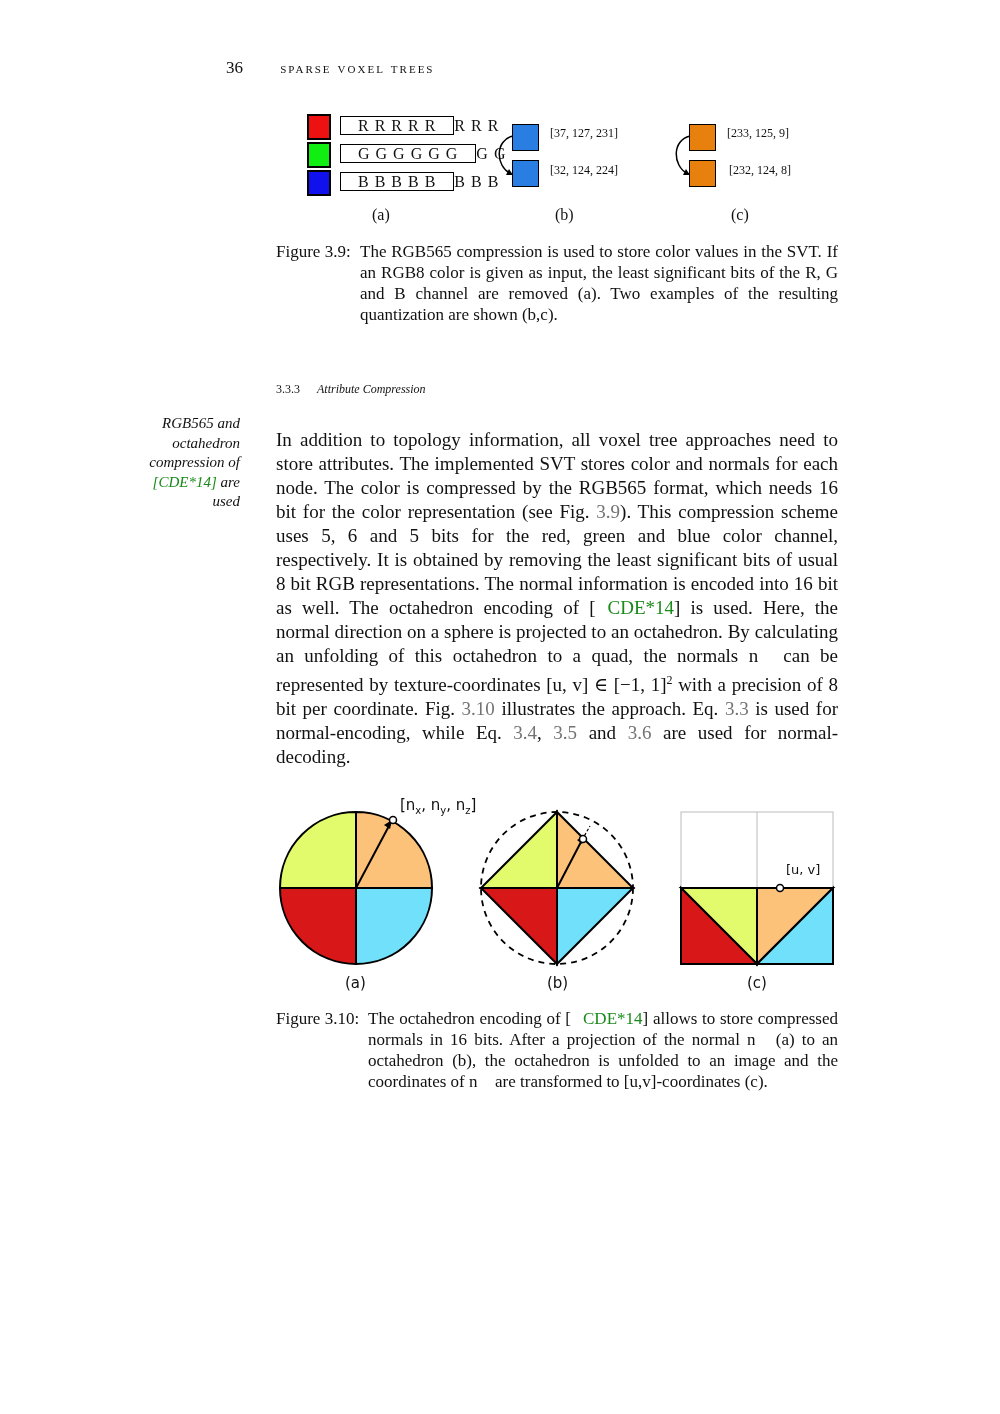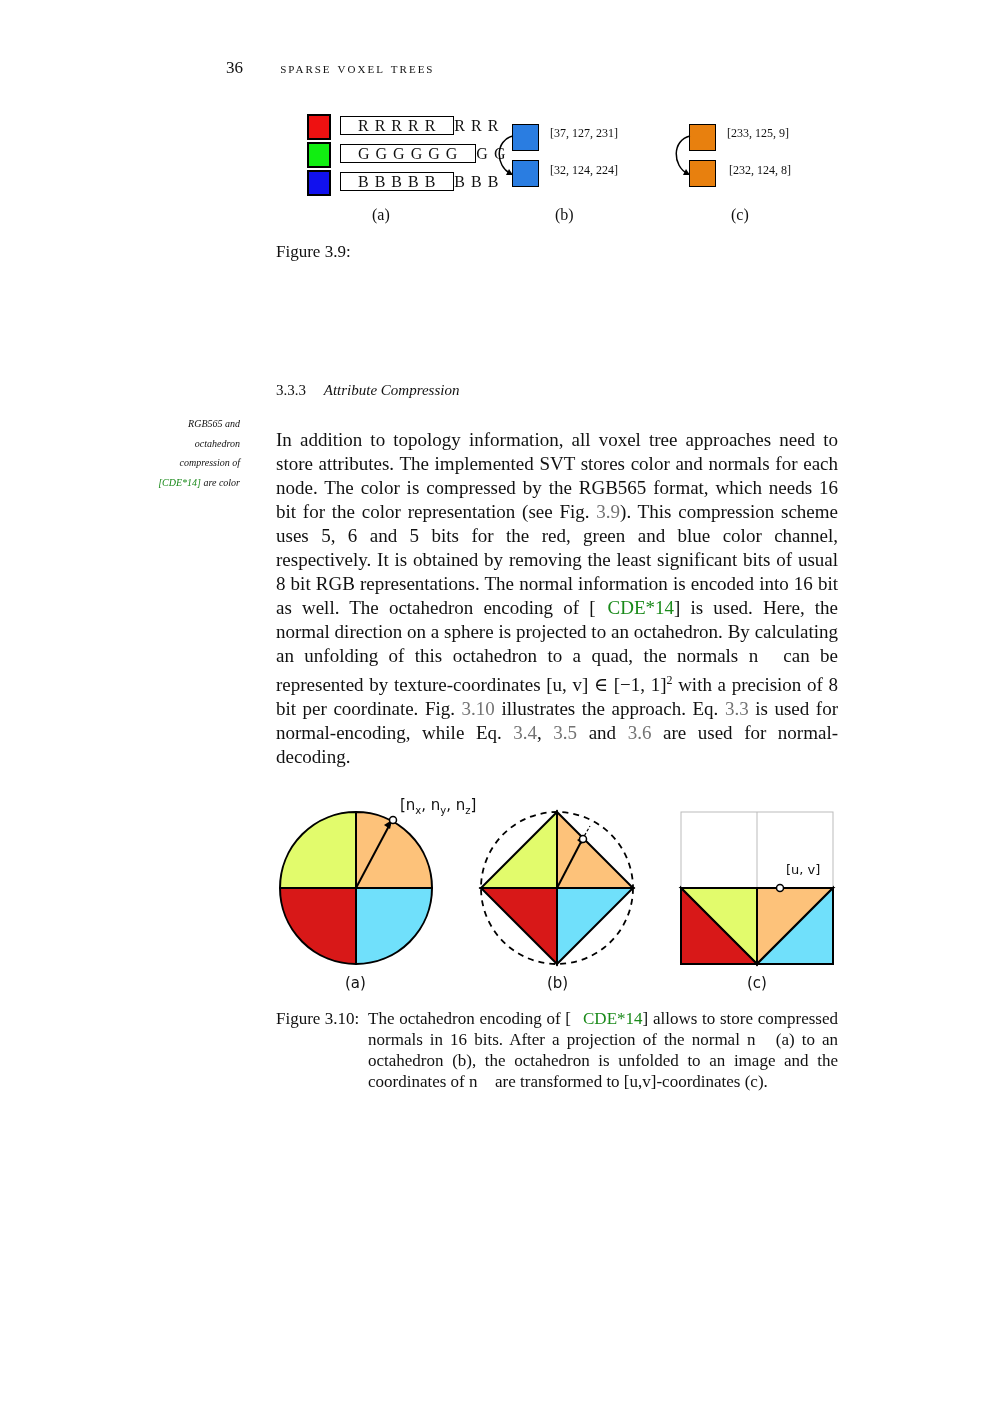--- a/index.html
+++ b/index.html
@@ -14,24 +14,24 @@
   .bits { position:absolute; font-size:16px; white-space:nowrap; letter-spacing:1px; }
   .bitbox { border:1.5px solid #000; padding:0 17px; }
   .sublabel { position:absolute; font-size:16px; }
   .vals { position:absolute; font-size:12px; white-space:nowrap; }
   .caption { font-size:17px; line-height:21px; text-align:justify; }
   .caption .lbl { position:absolute; left:0; top:0; white-space:nowrap; }
   .caption .txt { margin-left:84px; }
   .cap39 { left:276px; top:241px; width:562px; }
   .cap310 { left:276px; top:1008px; width:562px; }
   .cap310 .txt { margin-left:92px; }
-  .section { left:276px; top:382px; font-size:15px;text-align:center; }
+  .section { left:276px; top:382px; font-size:12px;text-align:center; }
   .section .num { margin-right:14px; }
   .section .title { font-style:italic; }
-  .margin-note { left:110px; top:414px; width:130px; text-align:right; font-style:italic; font-size:10px; line-height:19.5px; }
+  .margin-note { left:110px; top:414px; width:130px; text-align:right; font-style:italic; font-size:15px; line-height:19.5px; }
   .body { left:276px; top:428px; width:562px; font-size:19px; line-height:24px; text-align:justify; }
   .body p { margin:0; }
   .cite { color:#1a8a1a;margin-left:12px; }
   .ref { color:#737373; }
   .fig310 { left:270px; top:790px; width:580px; height:210px; }
 </style>
 </head>
 <body>
 
 <div class="abs header">
@@ -77,32 +77,33 @@
       <polygon points="20,43 13,43 16,37" fill="#000"></polygon>
     </svg>
     <div class="vals" style="left:427px;top:16px;">[233, 125, 9]</div>
     <div class="vals" style="left:429px;top:53px;">[232, 124, 8]</div>
     <div class="sublabel" style="left:431px;top:96px;">(c)</div>
   </div>
 </div>
 
 <div class="abs caption cap39">
   <span class="lbl">Figure 3.9:</span>
+  <div class="txt">The RGB565 compression is used to store color values in the SVT. If an RGB8 color is given as input, the least significant bits of the R, G and B channel are removed (a). Two examples of the resulting quantization are shown (b,c).</div>
 </div>
 
 <div class="abs section">
   <span class="num">3.3.3</span>
   <span class="title">Attribute Compression</span>
 </div>
 
 <div class="abs margin-note">
   <div>RGB565 and</div>
   <div>octahedron</div>
   <div>compression of</div>
-  <div><span class="cite">[CDE*14]</span><span> are color</span></div>
+  <div><span class="cite">[CDE*14]</span><span> are used</span></div>
 </div>
 
 <div class="abs body">
   <p><span>In addition to topology information, all voxel tree approaches need to store attributes. The implemented SVT stores color and normals for each node. The color is compressed by the RGB565 format, which needs 16 bit for the color representation (see Fig. </span><a class="ref">3.9</a><span>). This compression scheme uses 5, 6 and 5 bits for the red, green and blue color channel, respectively. It is obtained by removing the least significant bits of usual 8 bit RGB representations. The normal information is encoded into 16 bit as well. The octahedron encoding of [</span><a class="cite">CDE*14</a><span>] is used. Here, the normal direction on a sphere is projected to an octahedron. By calculating an unfolding of this octahedron to a quad, the normals n⃗ can be represented by texture-coordinates [u, v] ∈ [−1, 1]</span><sup style="font-size:12px;">2</sup><span> with a precision of 8 bit per coordinate. Fig. </span><a class="ref">3.10</a><span> illustrates the approach. Eq. </span><a class="ref">3.3</a><span> is used for normal-encoding, while Eq. </span><a class="ref">3.4</a><span>, </span><a class="ref">3.5</a><span> and </span><a class="ref">3.6</a><span> are used for normal-decoding.</span></p>
 </div>
 
 <div class="abs fig310">
   <svg width="580" height="210" style="position:absolute;left:0;top:0;">
 
     <g>

